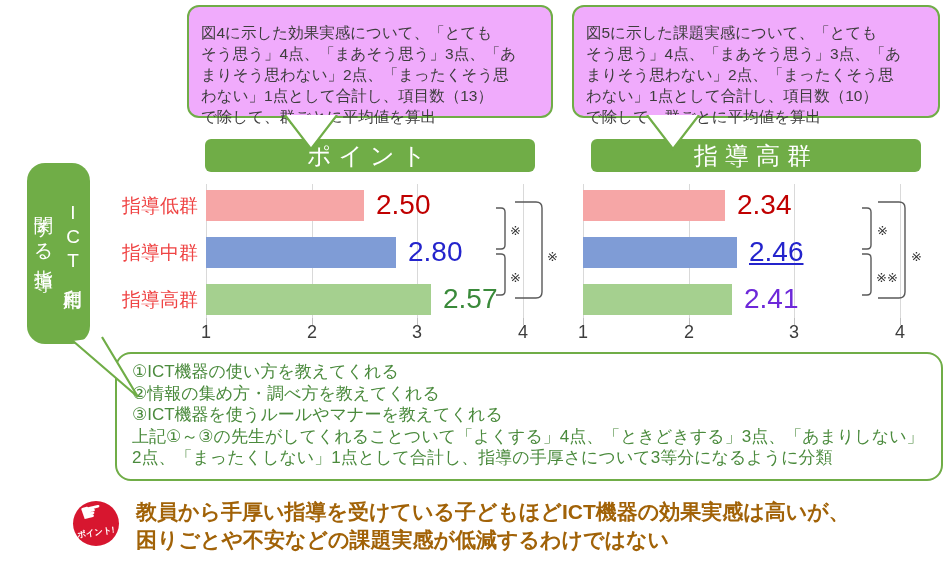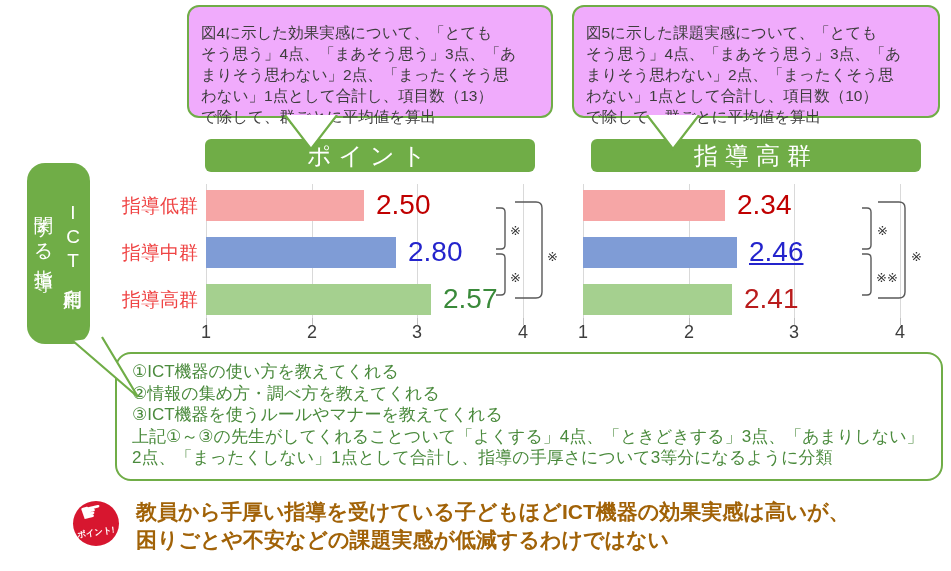--- a/index.html
+++ b/index.html
@@ -147,21 +147,21 @@
   <div class="axis-label" style="left:563px;">1</div>
   <div class="axis-label" style="left:669px;">2</div>
   <div class="axis-label" style="left:774px;">3</div>
   <div class="axis-label" style="left:880px;">4</div>
 
   <div class="bar" style="left: 583px; top: 190px; width: 142px; background: rgb(246, 166, 166);"></div>
   <div class="bar" style="left: 583px; top: 237px; width: 154px; background: rgb(127, 156, 214);"></div>
   <div class="bar" style="left: 583px; top: 284px; width: 149px; background: rgb(165, 208, 143);"></div>
   <div class="val-label" style="top: 192px; left: 737px; color: rgb(192, 0, 0);">2.34</div>
   <div class="val-label" style="top: 239px; left: 749px; color: rgb(36, 36, 204); text-decoration: underline;">2.46</div>
-  <div class="val-label" style="top: 286px; left: 744px; color: #b91c1c;">2.41</div>
+  <div class="val-label" style="top: 286px; left: 744px; color: #6d28d9;">2.41</div>
 
   <svg class="sig-svg" style="left:850px;top:196px;" width="82" height="112">
     <path d="M12,12 H17 Q21,12 21,16 V49 Q21,53 17,53 H12"></path>
     <path d="M12,58 H17 Q21,58 21,62 V95 Q21,99 17,99 H12"></path>
     <path d="M28,6 H49 Q55,6 55,12 V96 Q55,102 49,102 H28"></path>
     <text x="27" y="39">※</text>
     <text x="26" y="86">※※</text>
     <text x="61" y="65">※</text>
   </svg>
 

